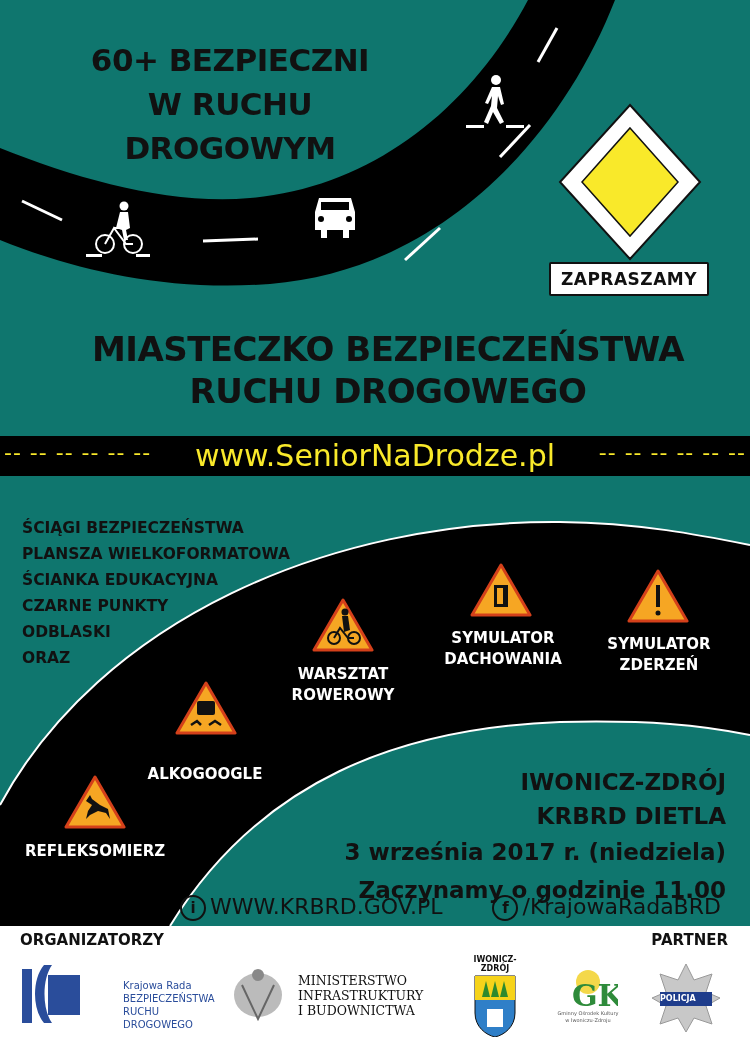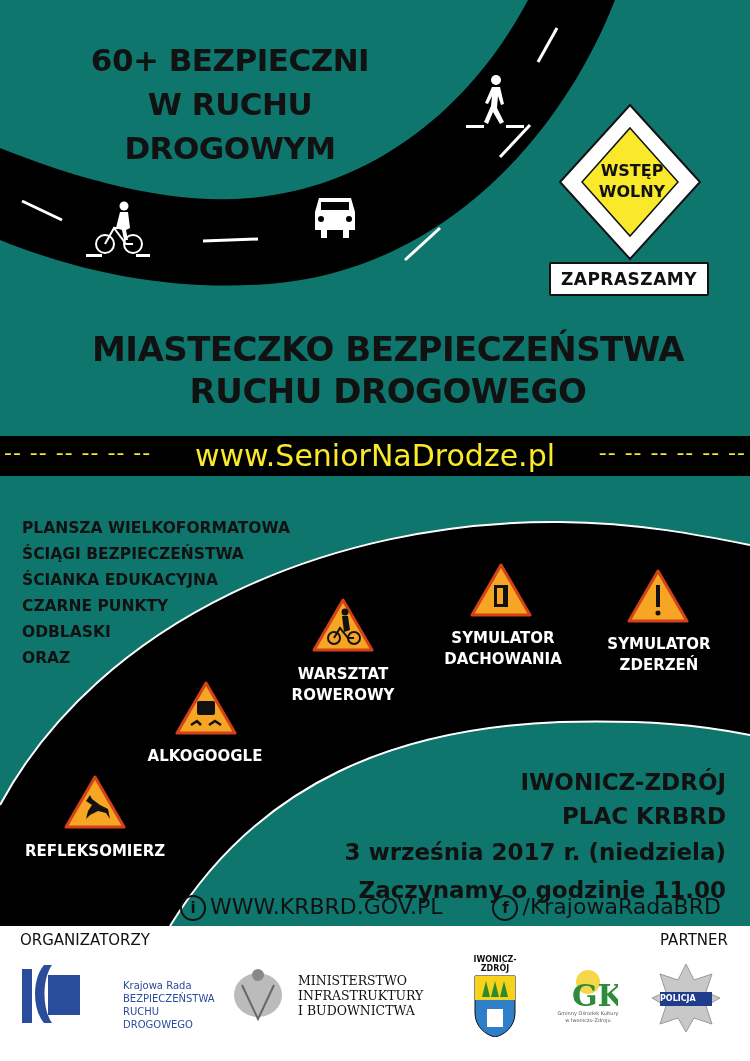--- a/index.html
+++ b/index.html
@@ -14,21 +14,21 @@
   .url-band { left:0; top:436px; width:750px; height:40px; background:#000; }
   .url-band .dash { position:absolute; top:4px; font-size:22px; color:#f9e92a; letter-spacing:1px; }
   .url-band .url { position:absolute; left:0; width:750px; top:2px; text-align:center; font-size:30px; color:#f9e92a; line-height:36px; }
   .features { left:22px; top:515px; font-weight:bold; font-size:15.5px; line-height:26px; color:#111; }
   .sign-label { color:#fff; font-weight:bold; font-size:15px; line-height:21px; text-align:center; }
   .event { right:24px; top:765px; text-align:right; font-weight:bold; color:#111; }
   .event .l1 { font-size:23px; line-height:34px; }
   .event .l3 { font-size:23px; line-height:38px; }
   .contact { left:180px; top:892px; width:560px; font-size:22px; color:#111; line-height:30px; white-space:nowrap; }
   .contact .circ { display:inline-block; width:22px; height:22px; border:2px solid #111; border-radius:50%; text-align:center; font-size:15px; line-height:22px; font-weight:bold; vertical-align:middle; margin-right:4px; }
-  .footer-label { font-weight:normal; font-size:15px; color:#111; top:931px; }
+  .footer-label { font-weight:bold; font-size:15px; color:#111; top:931px; }
   .logo-text { font-size:10px; line-height:13px; color:#2a4d9b;margin-left:31px; }
   .min-text { font-family:"DejaVu Serif", serif; font-size:12.5px; line-height:15px; color:#111; }
 </style>
 </head>
 <body>
 
 <div class="poster">
   <svg class="bg" width="750" height="926" viewBox="0 0 750 926">
 
     <path d="M0,148 C80,180 170,205 250,198 C370,188 470,110 528,0 L615,0 C560,140 440,270 270,284 C160,292 70,268 0,240 Z" fill="#000"></path>
@@ -71,60 +71,56 @@
     <rect x="8" y="6" width="28" height="8" fill="#000"></rect>
     <circle cx="8" cy="23" r="3" fill="#000"></circle>
       <circle cx="36" cy="23" r="3" fill="#000"></circle>
   </svg>
 
   <div class="abs title-top">
     <div>60+ BEZPIECZNI</div>
     <div>W RUCHU DROGOWYM</div>
   </div>
 
-  <div class="abs wstep">
-    <div>WSTĘP</div>
-    <div>WOLNY</div>
-  </div>
   <div class="abs zapr">ZAPRASZAMY</div>
 
   <div class="abs main-title">
     <div>MIASTECZKO BEZPIECZEŃSTWA</div>
     <div>RUCHU DROGOWEGO</div>
   </div>
 
   <div class="abs url-band">
     <span class="dash" style="left:4px">-- -- -- -- -- --</span>
     <div class="url">www.SeniorNaDrodze.pl</div>
     <span class="dash" style="right:4px">-- -- -- -- -- --</span>
   </div>
 
   <div class="abs features">
+    <div>ŚCIĄGI BEZPIECZEŃSTWA</div>
     <div>PLANSZA WIELKOFORMATOWA</div>
-    <div>ŚCIĄGI BEZPIECZEŃSTWA</div>
     <div>ŚCIANKA EDUKACYJNA</div>
     <div>CZARNE PUNKTY</div>
     <div>ODBLASKI</div>
     <div>ORAZ</div>
   </div>
 
   <svg class="abs" style="left:64px;top:775px" width="62" height="54" viewBox="0 0 62 54">
     <polygon points="31,2 60,52 2,52" fill="#f6a623" stroke="#d4401a" stroke-width="3" stroke-linejoin="round"></polygon>
     <path d="M22,26 L26,20 L28,24 L36,30 L44,34 L46,44 L42,38 L34,36 L26,40 L22,44 L24,36 L28,30 Z" fill="#111"></path>
   </svg>
   <div class="abs sign-label" style="left:20px;top:841px;width:150px">
     <div>REFLEKSOMIERZ</div>
   </div>
 
   <svg class="abs" style="left:175px;top:681px" width="62" height="54" viewBox="0 0 62 54">
     <polygon points="31,2 60,52 2,52" fill="#f6a623" stroke="#d4401a" stroke-width="3" stroke-linejoin="round"></polygon>
     <rect x="22" y="20" width="18" height="14" rx="2" fill="#111"></rect>
     <path d="M16,44 L22,40 L26,44 M34,44 L40,40 L46,44" stroke="#111" stroke-width="2.5" fill="none"></path>
   </svg>
-  <div class="abs sign-label" style="left:130px;top:746px;width:150px">
+  <div class="abs sign-label" style="left:130px;top:764px;width:150px">
     <div>ALKOGOOGLE</div>
   </div>
 
   <svg class="abs" style="left:312px;top:598px" width="62" height="54" viewBox="0 0 62 54">
     <polygon points="31,2 60,52 2,52" fill="#f6a623" stroke="#d4401a" stroke-width="3" stroke-linejoin="round"></polygon>
     <circle cx="33" cy="14" r="3.5" fill="#111"></circle>
     <path d="M30,18 L36,18 L38,32 L32,34 Z" fill="#111"></path>
     <circle cx="22" cy="40" r="6" stroke="#111" stroke-width="2" fill="none"></circle>
     <circle cx="42" cy="40" r="6" stroke="#111" stroke-width="2" fill="none"></circle>
     <path d="M22,40 L28,30 L36,40 L42,40" stroke="#111" stroke-width="2" fill="none"></path>
@@ -149,21 +145,21 @@
     <rect x="29" y="16" width="4" height="22" fill="#111"></rect>
     <circle cx="31" cy="44" r="2.5" fill="#111"></circle>
   </svg>
   <div class="abs sign-label" style="left:584px;top:634px;width:150px">
     <div>SYMULATOR</div>
     <div>ZDERZEŃ</div>
   </div>
 
   <div class="abs event">
     <div class="l1">IWONICZ-ZDRÓJ</div>
-    <div class="l1">PLAC KRBRD</div>
+    <div class="l1">KRBRD DIETLA</div>
     <div class="l3">3 września 2017 r. (niedziela)</div>
     <div class="l3">Zaczynamy o godzinie 11.00</div>
   </div>
 
   <div class="abs contact">
     <span class="circ">i</span><span>WWW.KRBRD.GOV.PL</span>
     <span style="display:inline-block;width:36px"></span>
     <span class="circ">f</span><span>/KrajowaRadaBRD</span>
   </div>
 </div>

